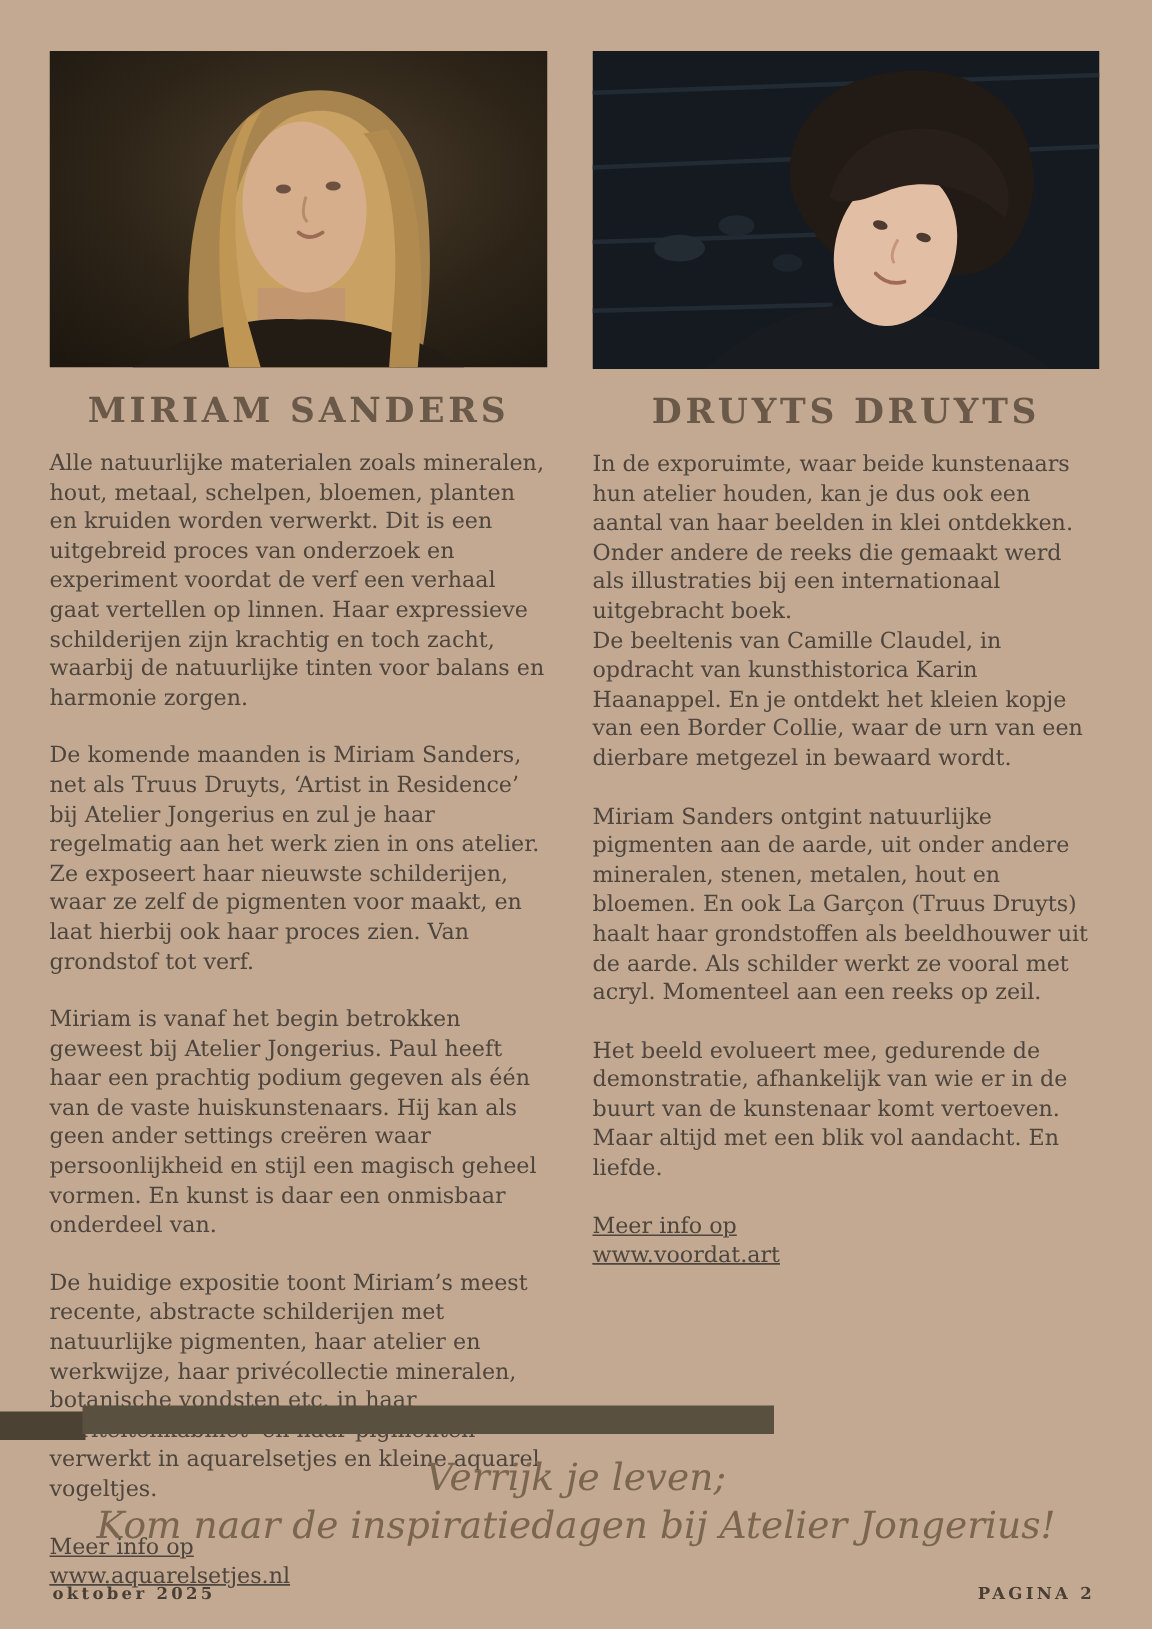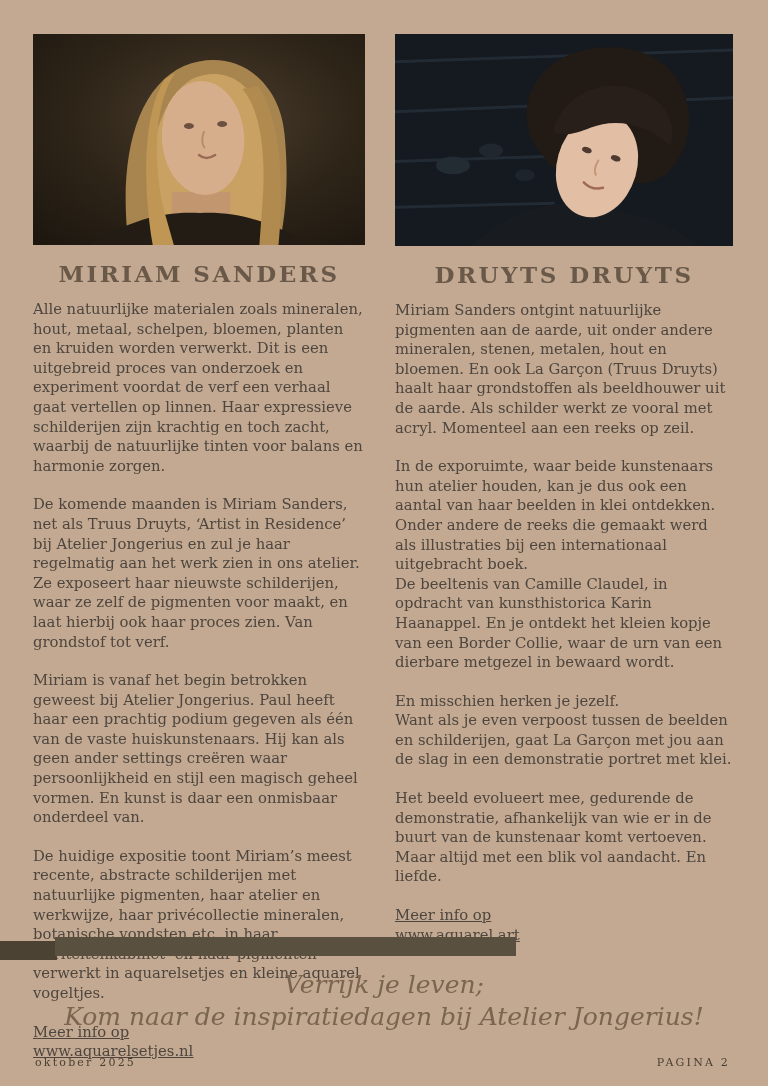--- a/index.html
+++ b/index.html
@@ -27,21 +27,21 @@
     padding-right:6px;
   }
   .bar-main { position:absolute; left:55px; top:937px; width:461px; height:19px; background:#5a5040; }
   .bar-left { position:absolute; left:0;   top:941px; width:57px;  height:19px; background:#4b4234; }
   .tagline {
     position:absolute; left:0; top:969px; width:100%;
     text-align:center; font-style:italic;
     font-size:25px; line-height:32px; color:#7a6550;
   }
   .meta {
-    position:absolute; top:1056px; font-size:11px; font-weight:normal;
+    position:absolute; top:1056px; font-size:11px; font-weight:bold;
     letter-spacing:2.2px; color:#493f34;
   }
   .meta-left  { left:35px; }
   .meta-right { right:38px; }
 </style>
 </head>
 <body>
 
 <div class="page">
 
@@ -96,30 +96,28 @@
       <g transform="rotate(16 202 132)">
         <ellipse cx="202" cy="132" rx="40" ry="53" fill="#e2bfa4"></ellipse>
         <ellipse cx="188" cy="120" rx="5" ry="3" fill="#4f3a30"></ellipse>
         <ellipse cx="218" cy="120" rx="5" ry="3" fill="#4f3a30"></ellipse>
         <path d="M194 152 Q204 158 214 152" stroke="#a06a57" stroke-width="2.5" fill="none" stroke-linecap="round"></path>
         <path d="M202 126 Q199 138 204 142" stroke="#c79579" stroke-width="2" fill="none"></path>
       </g>
       <path d="M158 98 C168 58 212 42 248 58 C272 69 283 94 275 112 C252 90 220 84 196 94 C181 100 167 104 158 98 Z" fill="#281f1a"></path>
     </svg>
     <h2 class="heading">DRUYTS DRUYTS</h2>
-    <p class="body-p">Miriam Sanders ontgint natuurlijke pigmenten aan de aarde, uit onder andere mineralen, stenen, metalen, hout en bloemen. En ook La Garçon (Truus Druyts) haalt haar grondstoffen als beeldhouwer uit de aarde. Als schilder werkt ze vooral met acryl. Momenteel aan een reeks op zeil.</p>
     <p class="body-p">In de exporuimte, waar beide kunstenaars hun atelier houden, kan je dus ook een aantal van haar beelden in klei ontdekken. Onder andere de reeks die gemaakt werd als illustraties bij een internationaal uitgebracht boek.
 De beeltenis van Camille Claudel, in opdracht van kunsthistorica Karin Haanappel. En je ontdekt het kleien kopje van een Border Collie, waar de urn van een dierbare metgezel in bewaard wordt.</p>
-    <p class="body-p">En misschien herken je jezelf.
-Want als je even verpoost tussen de beelden en schilderijen, gaat La Garçon met jou aan de slag in een demonstratie portret met klei.</p>
+    <p class="body-p">Miriam Sanders ontgint natuurlijke pigmenten aan de aarde, uit onder andere mineralen, stenen, metalen, hout en bloemen. En ook La Garçon (Truus Druyts) haalt haar grondstoffen als beeldhouwer uit de aarde. Als schilder werkt ze vooral met acryl. Momenteel aan een reeks op zeil.</p>
     <p class="body-p">Het beeld evolueert mee, gedurende de demonstratie, afhankelijk van wie er in de buurt van de kunstenaar komt vertoeven.
 Maar altijd met een blik vol aandacht. En liefde.</p>
     <div class="info">
       <div>Meer info op</div>
-      <a class="link">www.aquarel.art</a>
+      <a class="link">www.voordat.art</a>
     </div>
   </div>
 
   <div class="bar-left"></div>
   <div class="bar-main"></div>
 
   <div class="tagline">
     <div>Verrijk je leven;</div>
     <div>Kom naar de inspiratiedagen bij Atelier Jongerius!</div>
   </div>

